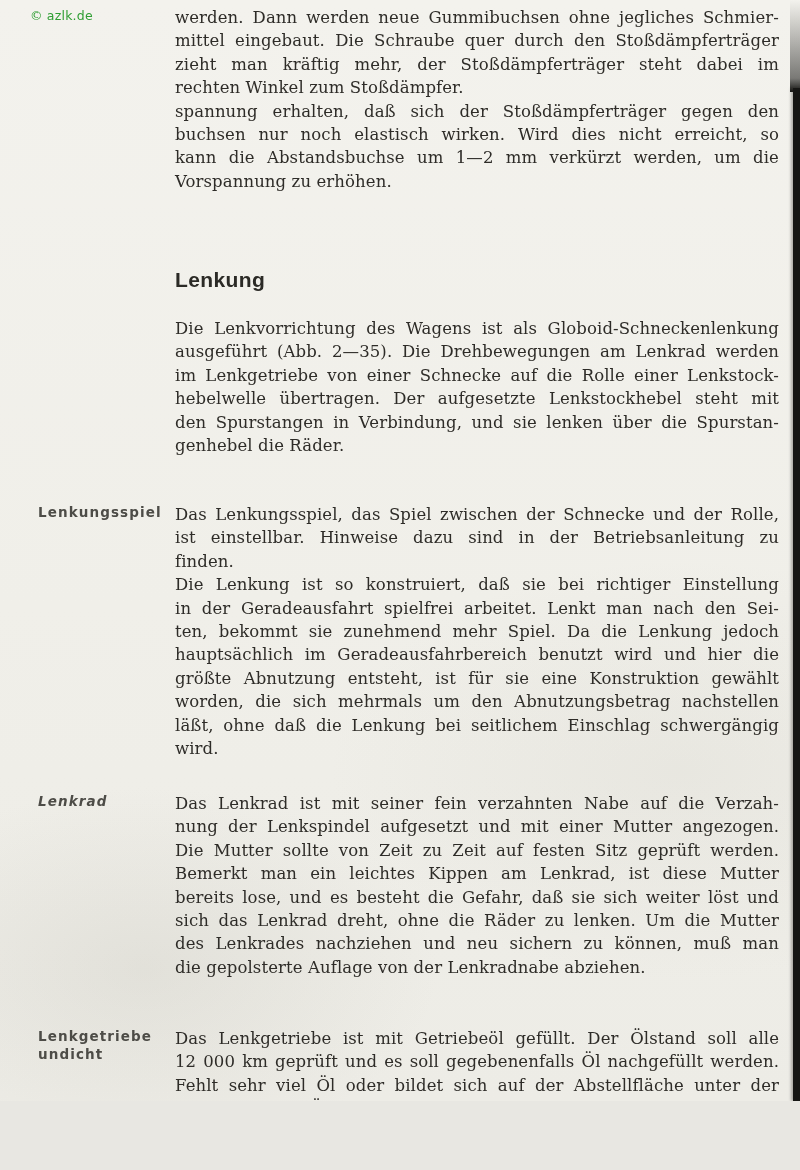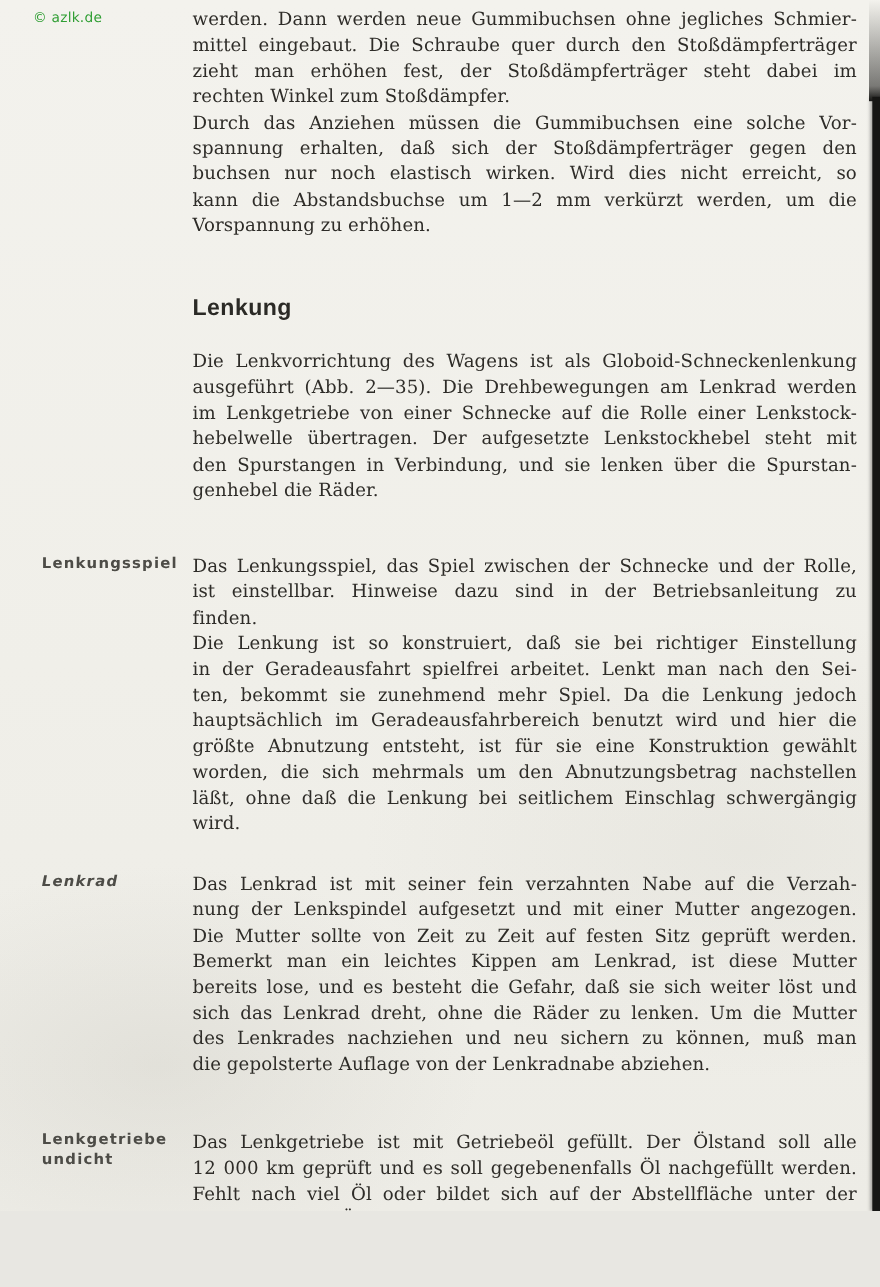--- a/index.html
+++ b/index.html
@@ -103,23 +103,22 @@
 </head>
 <body>
 
 <div class="page">
 
   <div class="watermark" style="color: rgb(47, 158, 51);">© azlk.de</div>
 
   <div class="body-col" style="top: 6px;">
       <div class="tline">werden. Dann werden neue Gummibuchsen ohne jegliches Schmier-</div>
       <div class="tline">mittel eingebaut. Die Schraube quer durch den Stoßdämpferträger</div>
-      <div class="tline">zieht man erhöhen fest, der Stoßdämpferträger steht dabei im</div>
+      <div class="tline">zieht man kräftig mehr, der Stoßdämpferträger steht dabei im</div>
       <div class="tline flush">rechten Winkel zum Stoßdämpfer.</div>
-      <div class="tline">Durch das Anziehen müssen die Gummibuchsen eine solche Vor-</div>
       <div class="tline">spannung erhalten, daß sich der Stoßdämpferträger gegen den</div>
       <div class="tline">buchsen nur noch elastisch wirken. Wird dies nicht erreicht, so</div>
       <div class="tline">kann die Abstandsbuchse um 1—2 mm verkürzt werden, um die</div>
       <div class="tline flush">Vorspannung zu erhöhen.</div>
     </div>
 
   <div class="heading">Lenkung</div>
 
   <div class="body-col" style="top: 317px;">
       <div class="tline">Die Lenkvorrichtung des Wagens ist als Globoid-Schneckenlenkung</div>
@@ -161,21 +160,21 @@
       <div class="tline flush">die gepolsterte Auflage von der Lenkradnabe abziehen.</div>
     </div>
 
   <div class="margin-label" style="top: 1027px;">
       <div class="tline flush">Lenkgetriebe</div>
       <div class="tline flush">undicht</div>
     </div>
   <div class="body-col" style="top: 1027px;">
       <div class="tline">Das Lenkgetriebe ist mit Getriebeöl gefüllt. Der Ölstand soll alle</div>
       <div class="tline">12 000 km geprüft und es soll gegebenenfalls Öl nachgefüllt werden.</div>
-      <div class="tline">Fehlt nach viel Öl oder bildet sich auf der Abstellfläche unter der</div>
+      <div class="tline">Fehlt sehr viel Öl oder bildet sich auf der Abstellfläche unter der</div>
       <div class="tline">Lenkung eine Öllache, so ist der Radialdichtring zur Abdichtung</div>
     </div>
 
   <div class="page-number">108</div>
 
   <div class="edge-fade"></div>
   <div class="edge-bar"></div>
 
 </div>
 

